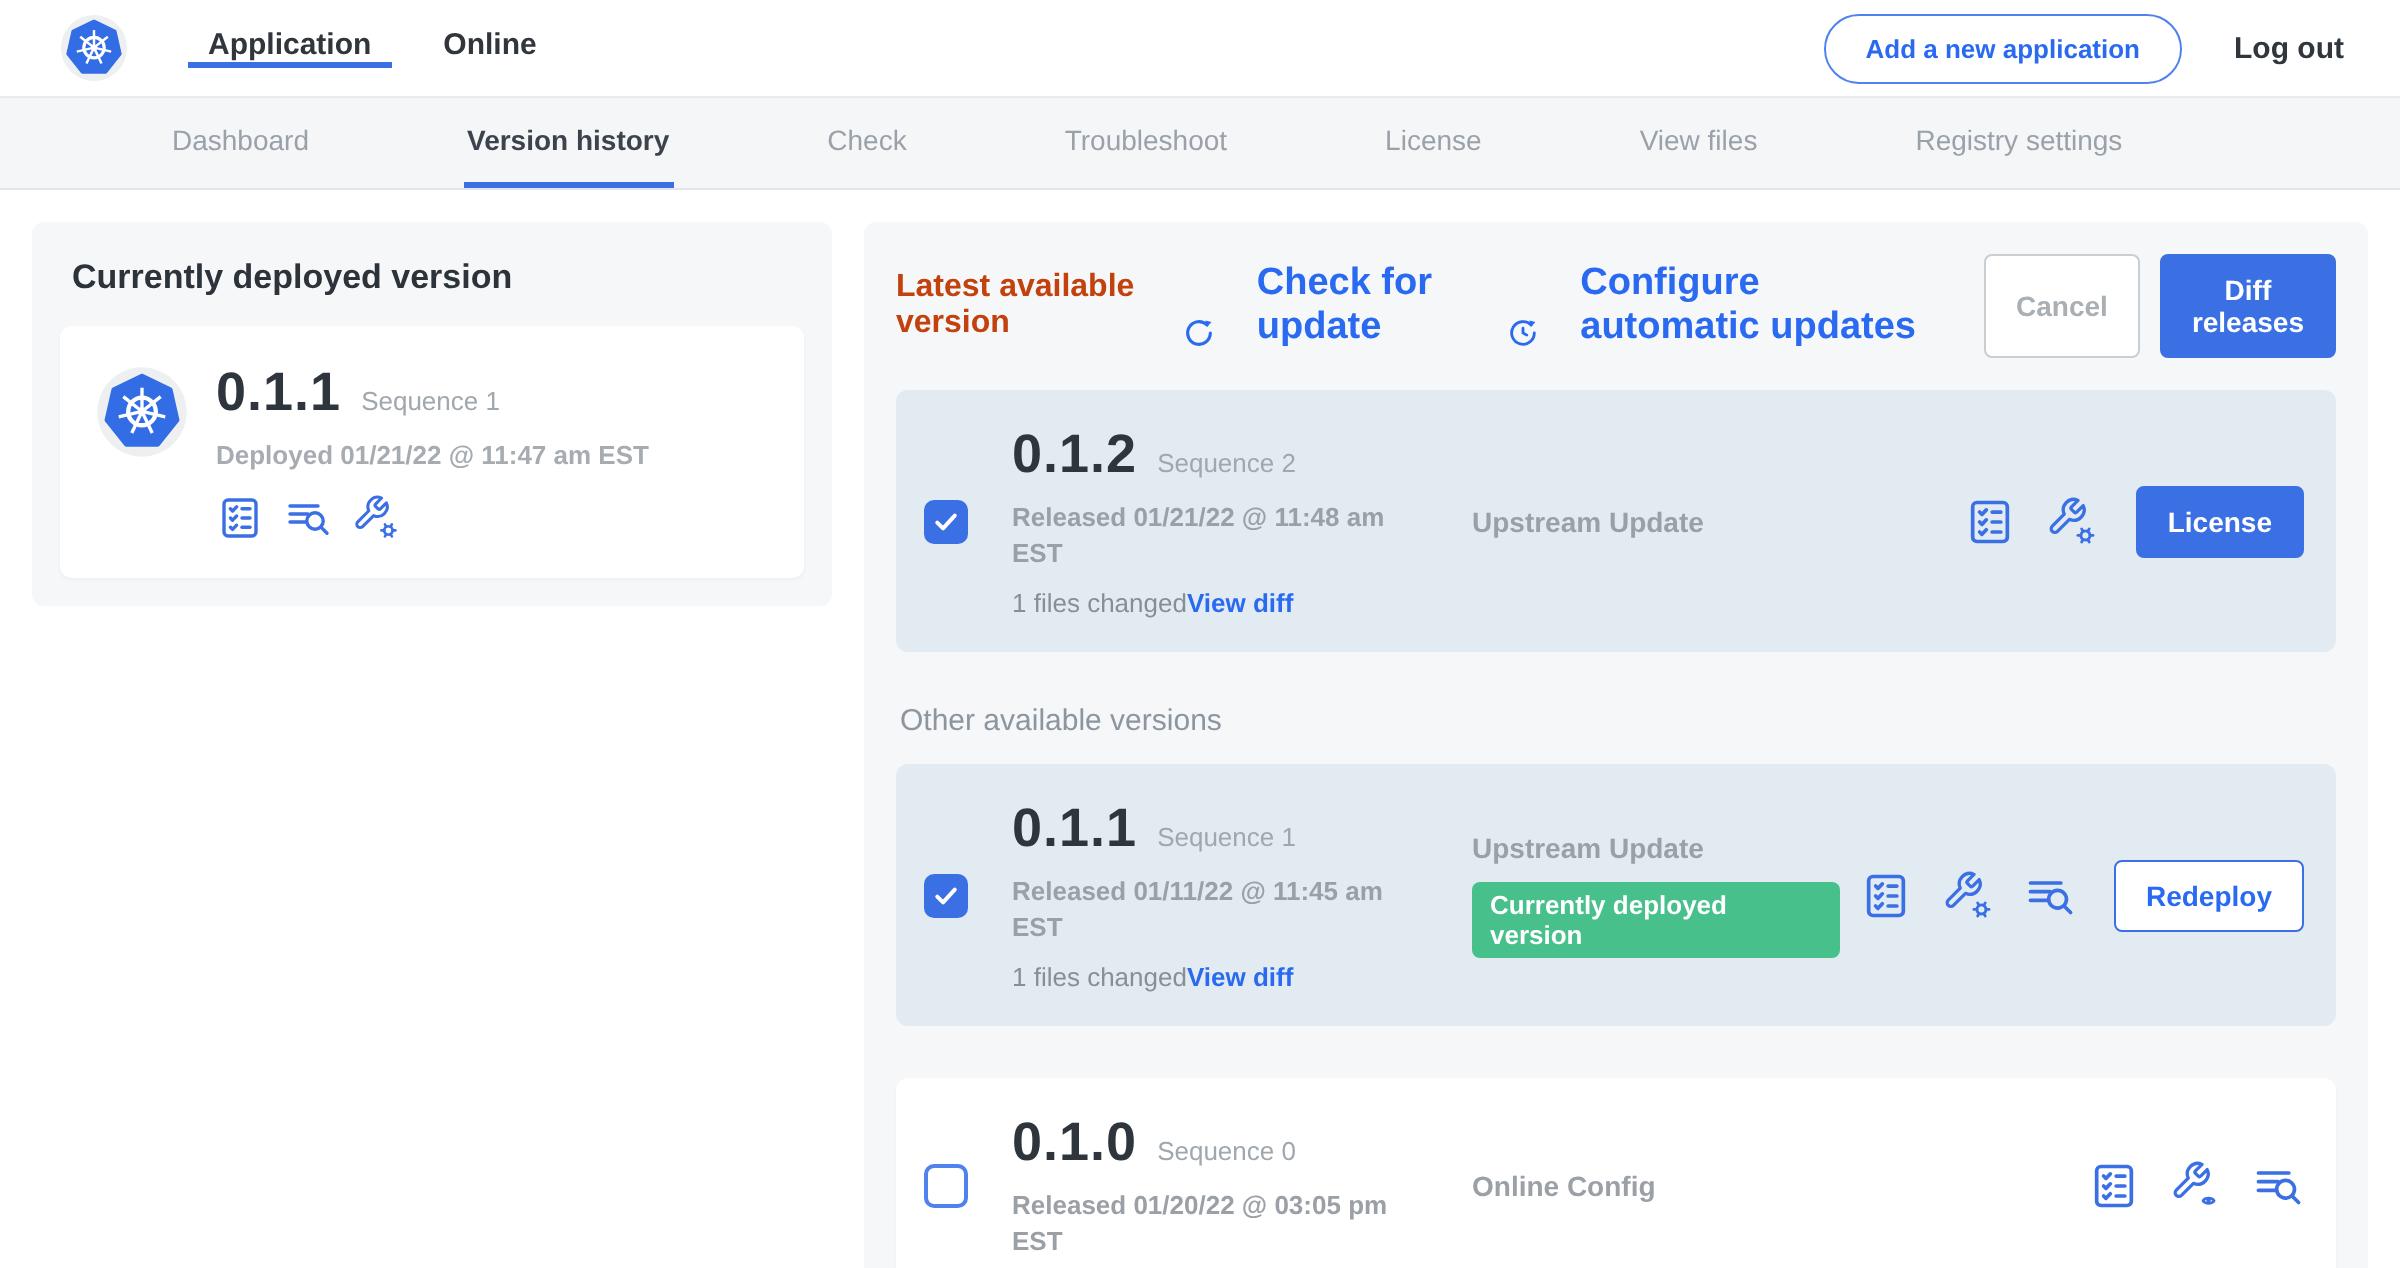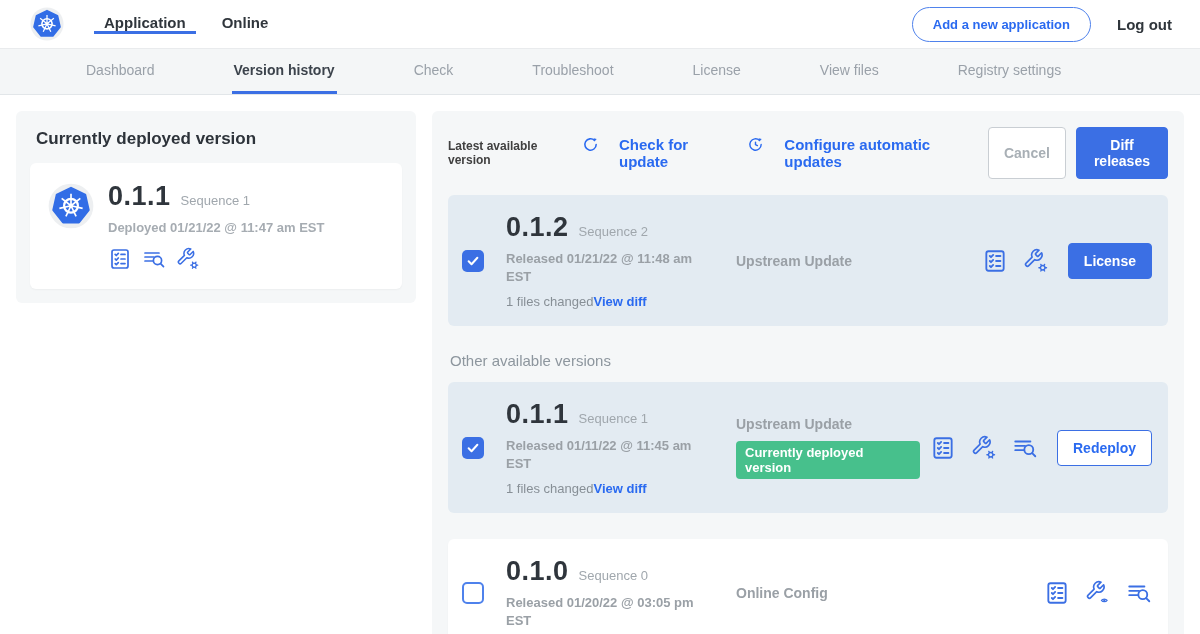--- a/index.html
+++ b/index.html
@@ -51,22 +51,22 @@
   .ver-line { display:flex; align-items:baseline; }
   .ver-big { font-size:27px; font-weight:800; color:#2f353c; letter-spacing:.5px; }
   .seq { font-size:13px; color:#a0a7ad; margin-left:10px; font-weight:normal; }
   .deployed-at { font-size:13px; font-weight:bold; color:#a6acb2; margin-top:8px; }
   .icon-row { display:flex; gap:10px; margin-top:12px; align-items:center; }
   .icon-btn { cursor:pointer; }
 
   
   .right-panel { flex:1; padding:16px; }
   .vp-header { display:flex; align-items:center; }
-  .vp-title { font-size:12px; color:#404040; font-weight:bold; margin-right:14px; }
-  .vp-link { display:flex; align-items:flex-start; gap:20px; color:#2a6af0; font-size:15px; font-weight:bold; cursor:pointer; margin-right:24px; }
+  .vp-title { font-size:16px; color:#c2410c; font-weight:bold; margin-right:14px; }
+  .vp-link { display:flex; align-items:flex-end; gap:20px; color:#2a6af0; font-size:19px; font-weight:bold; cursor:pointer; margin-right:24px; }
   .vp-actions { margin-left:auto; display:flex; gap:10px; }
   .btn { font-family:inherit; font-size:14px; font-weight:bold; border-radius:4px; padding:9px 15px; cursor:pointer; }
   .btn-cancel { background:#fff; border:1px solid #c9ced3; color:#a8afb5; }
   .btn-primary { background:#3b6fe4; border:1px solid #3b6fe4; color:#fff; }
   .btn-outline { background:#fff; border:1px solid #3b6fe4; color:#2a6af0; }
 
   .section-title { font-size:15px; color:#8d969e; margin:26px 2px 13px; }
 
   .vrow {
     border-radius:6px; display:grid; grid-template-columns:34px 212px 1fr auto;

